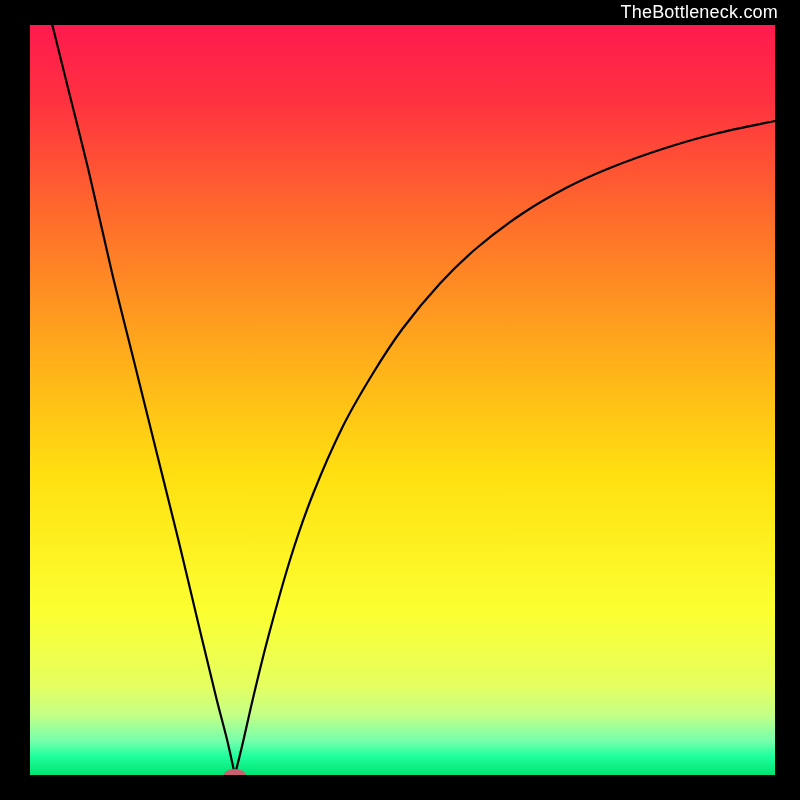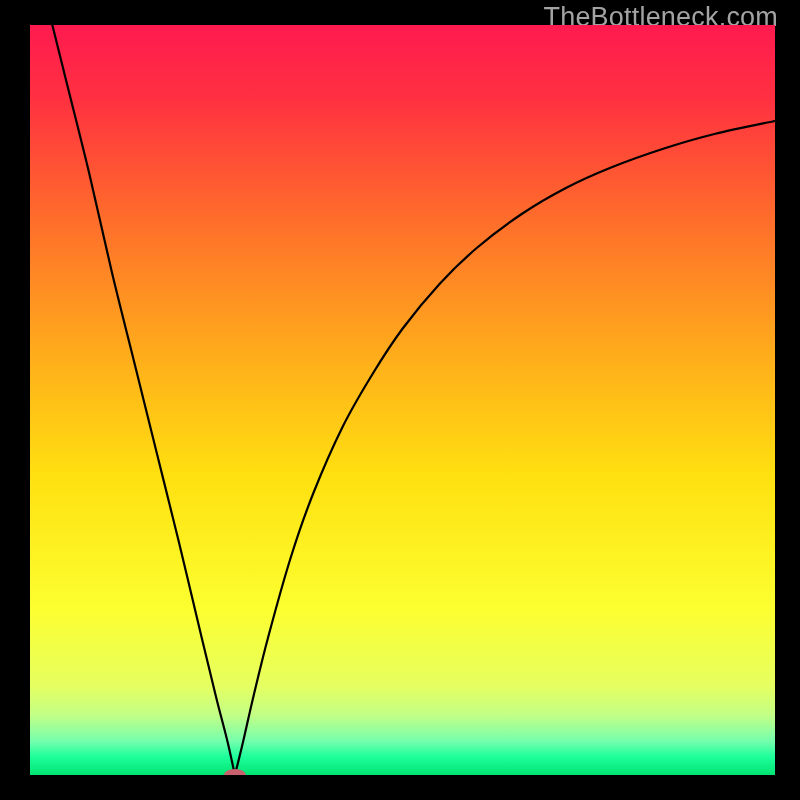--- a/index.html
+++ b/index.html
@@ -23,22 +23,22 @@
     position: absolute;
     left: 30px;
     top: 25px;
     width: 745px;
     height: 750px;
   }
   .watermark {
     position: absolute;
     top: 2px;
     right: 22px;
-    color: #a3a3a3;
-    font-size: 27px;
+    color: #ffffff;
+    font-size: 18px;
     letter-spacing: 0.2px;
     font-weight: 500;
   }
   svg { display: block; }
 </style>
 </head>
 <body>
 
 <div class="frame">
   <div class="watermark">TheBottleneck.com</div>

